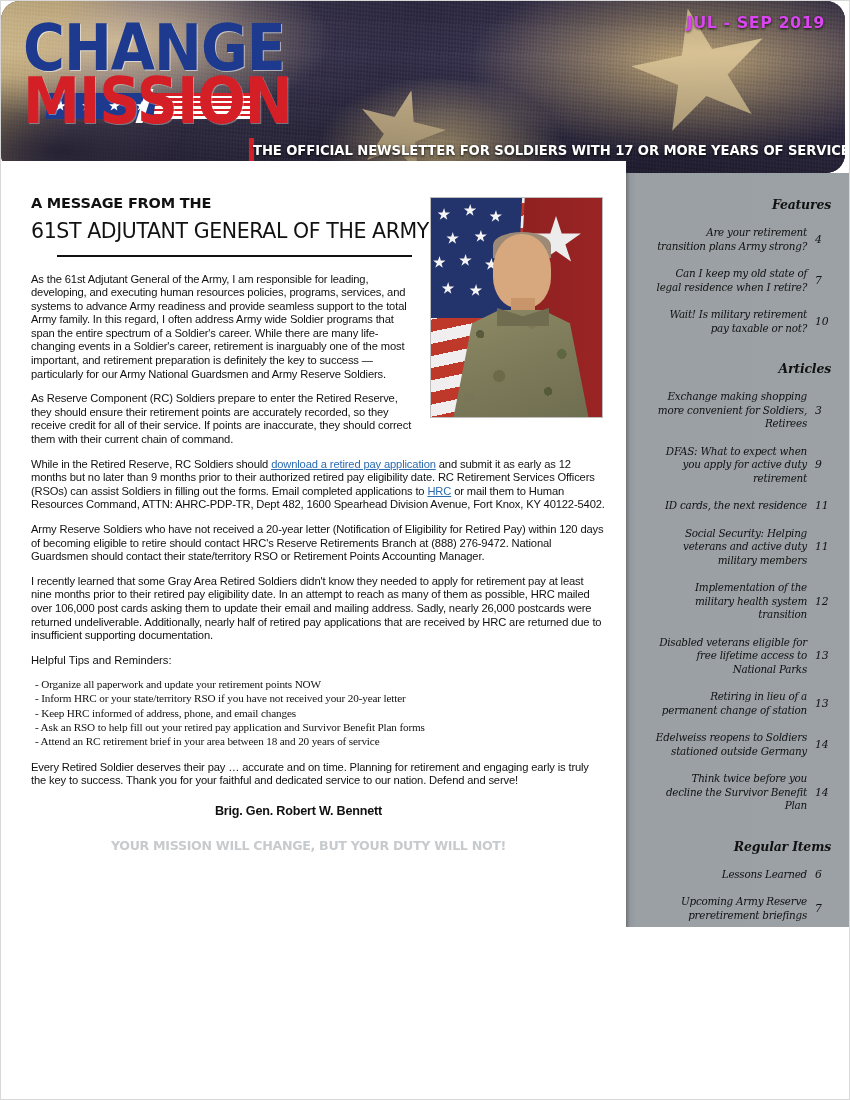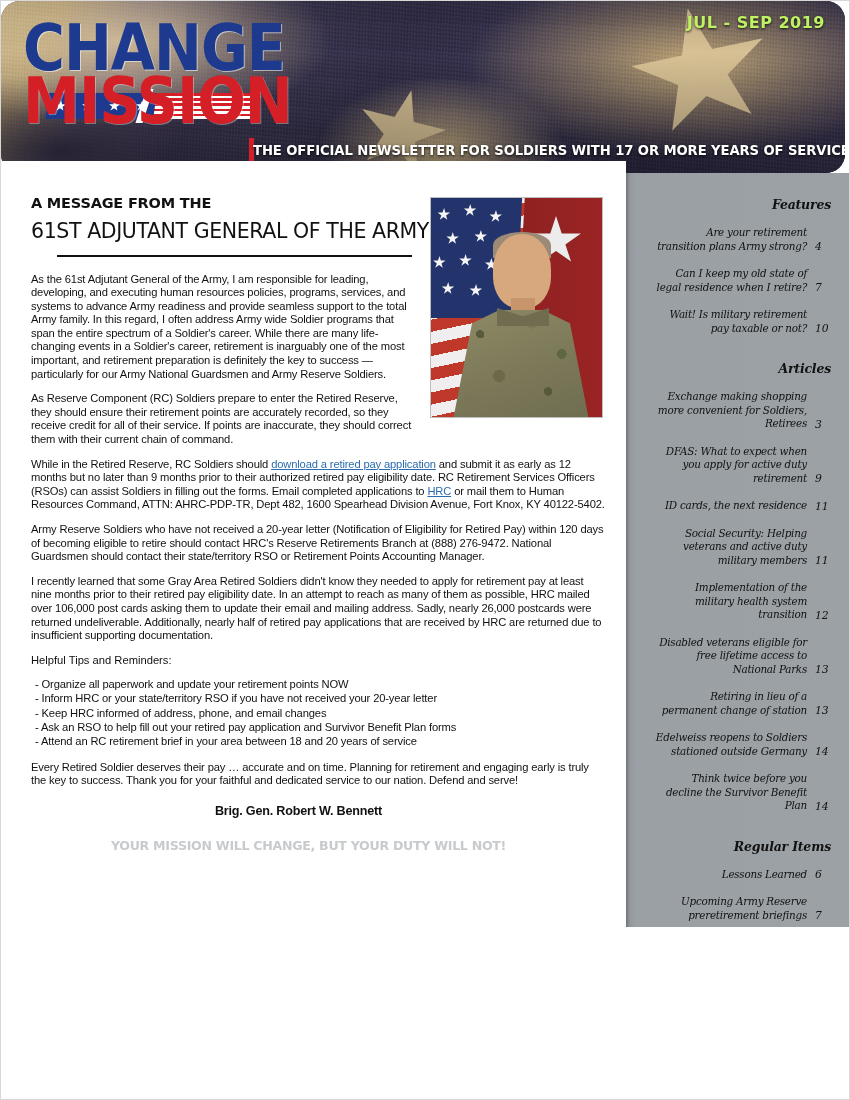--- a/index.html
+++ b/index.html
@@ -117,21 +117,21 @@
   }
   #banner-slash {
     position:absolute; left: 118px; top: 70px;
     width: 7px; height: 34px; background: #ffffff;
     transform: skewX(-18deg);
   }
 
   
   #issue-date {
     position: absolute; right: 20px; top: 12px;
-    color: #bef264;
+    color: #d946ef;
     font-family: "DejaVu Sans", sans-serif;
     font-weight: bold;
     font-size: 16px;
     letter-spacing: .5px;
     text-shadow: 0 1px 3px rgba(0,0,0,.85);
     margin-left: 44px;
   }
 
   
   #tagline {
@@ -175,21 +175,21 @@
     font-size: 12.5px;
     color: #111111;
     text-align: right;
     margin: 0 0 14px 0;
     letter-spacing: -0.2px;
   }
   .sb-head.spaced { margin-top: 26px; }
   .toc-item {
     display: flex;
     justify-content: flex-end;
-    align-items: flex-end;
+    align-items: center;
     margin-bottom: 14px;
     gap: 8px;
   }
   .toc-title {
     font-family: "DejaVu Serif", serif;
     font-style: italic;
     font-size: 10.4px;
     line-height: 13.5px;
     color: #111111;
     text-align: right;
@@ -318,21 +318,21 @@
   a.inline-link {
     color: #2b6cb0;
     text-decoration: underline;
   }
   ul.tips {
     list-style: none;
     margin: 0 0 12px 0;
     padding: 0 0 0 4px;
   }
   ul.tips li {
-    font-family: Liberation Sans, sans-serif;
+    font-family: Liberation Serif, serif;
     font-size: 11.2px;
     line-height: 14.4px;
     color: #111;
     letter-spacing: -0.15px;
   }
   #tips-label {
     font-family: "Liberation Sans", sans-serif;
     font-size: 11.2px;
     color: #111;
     margin: 0 0 11px 0;

